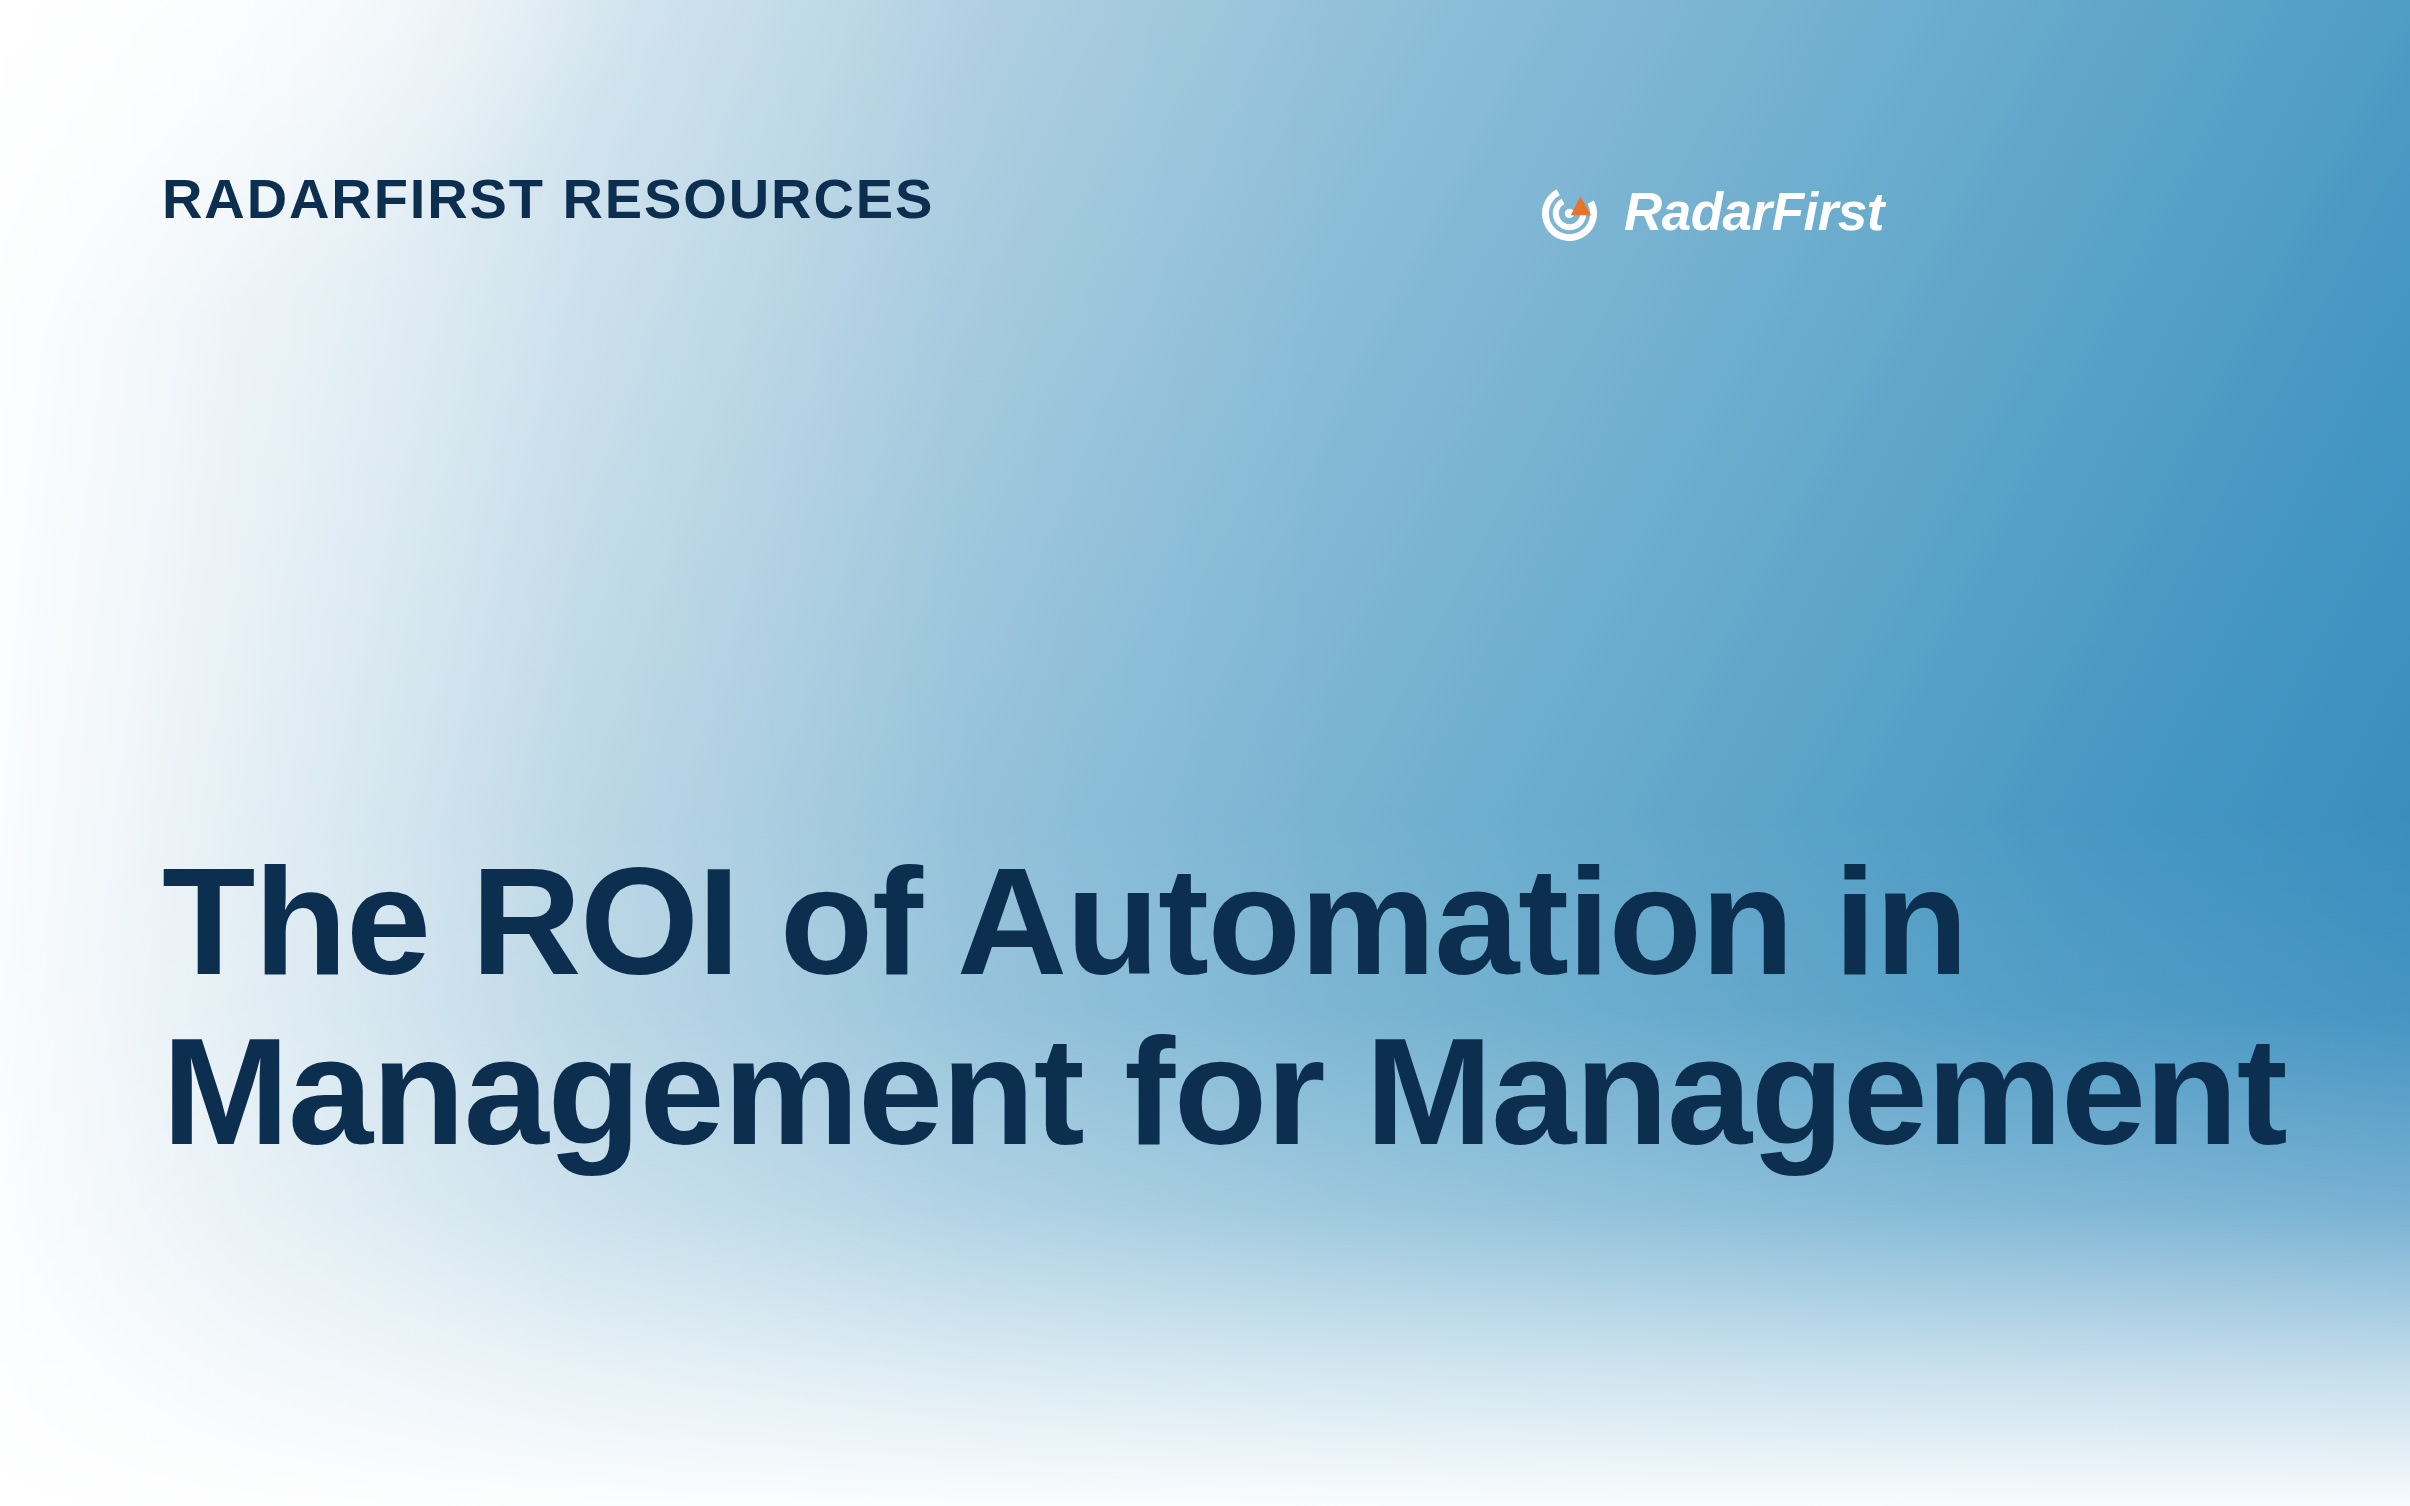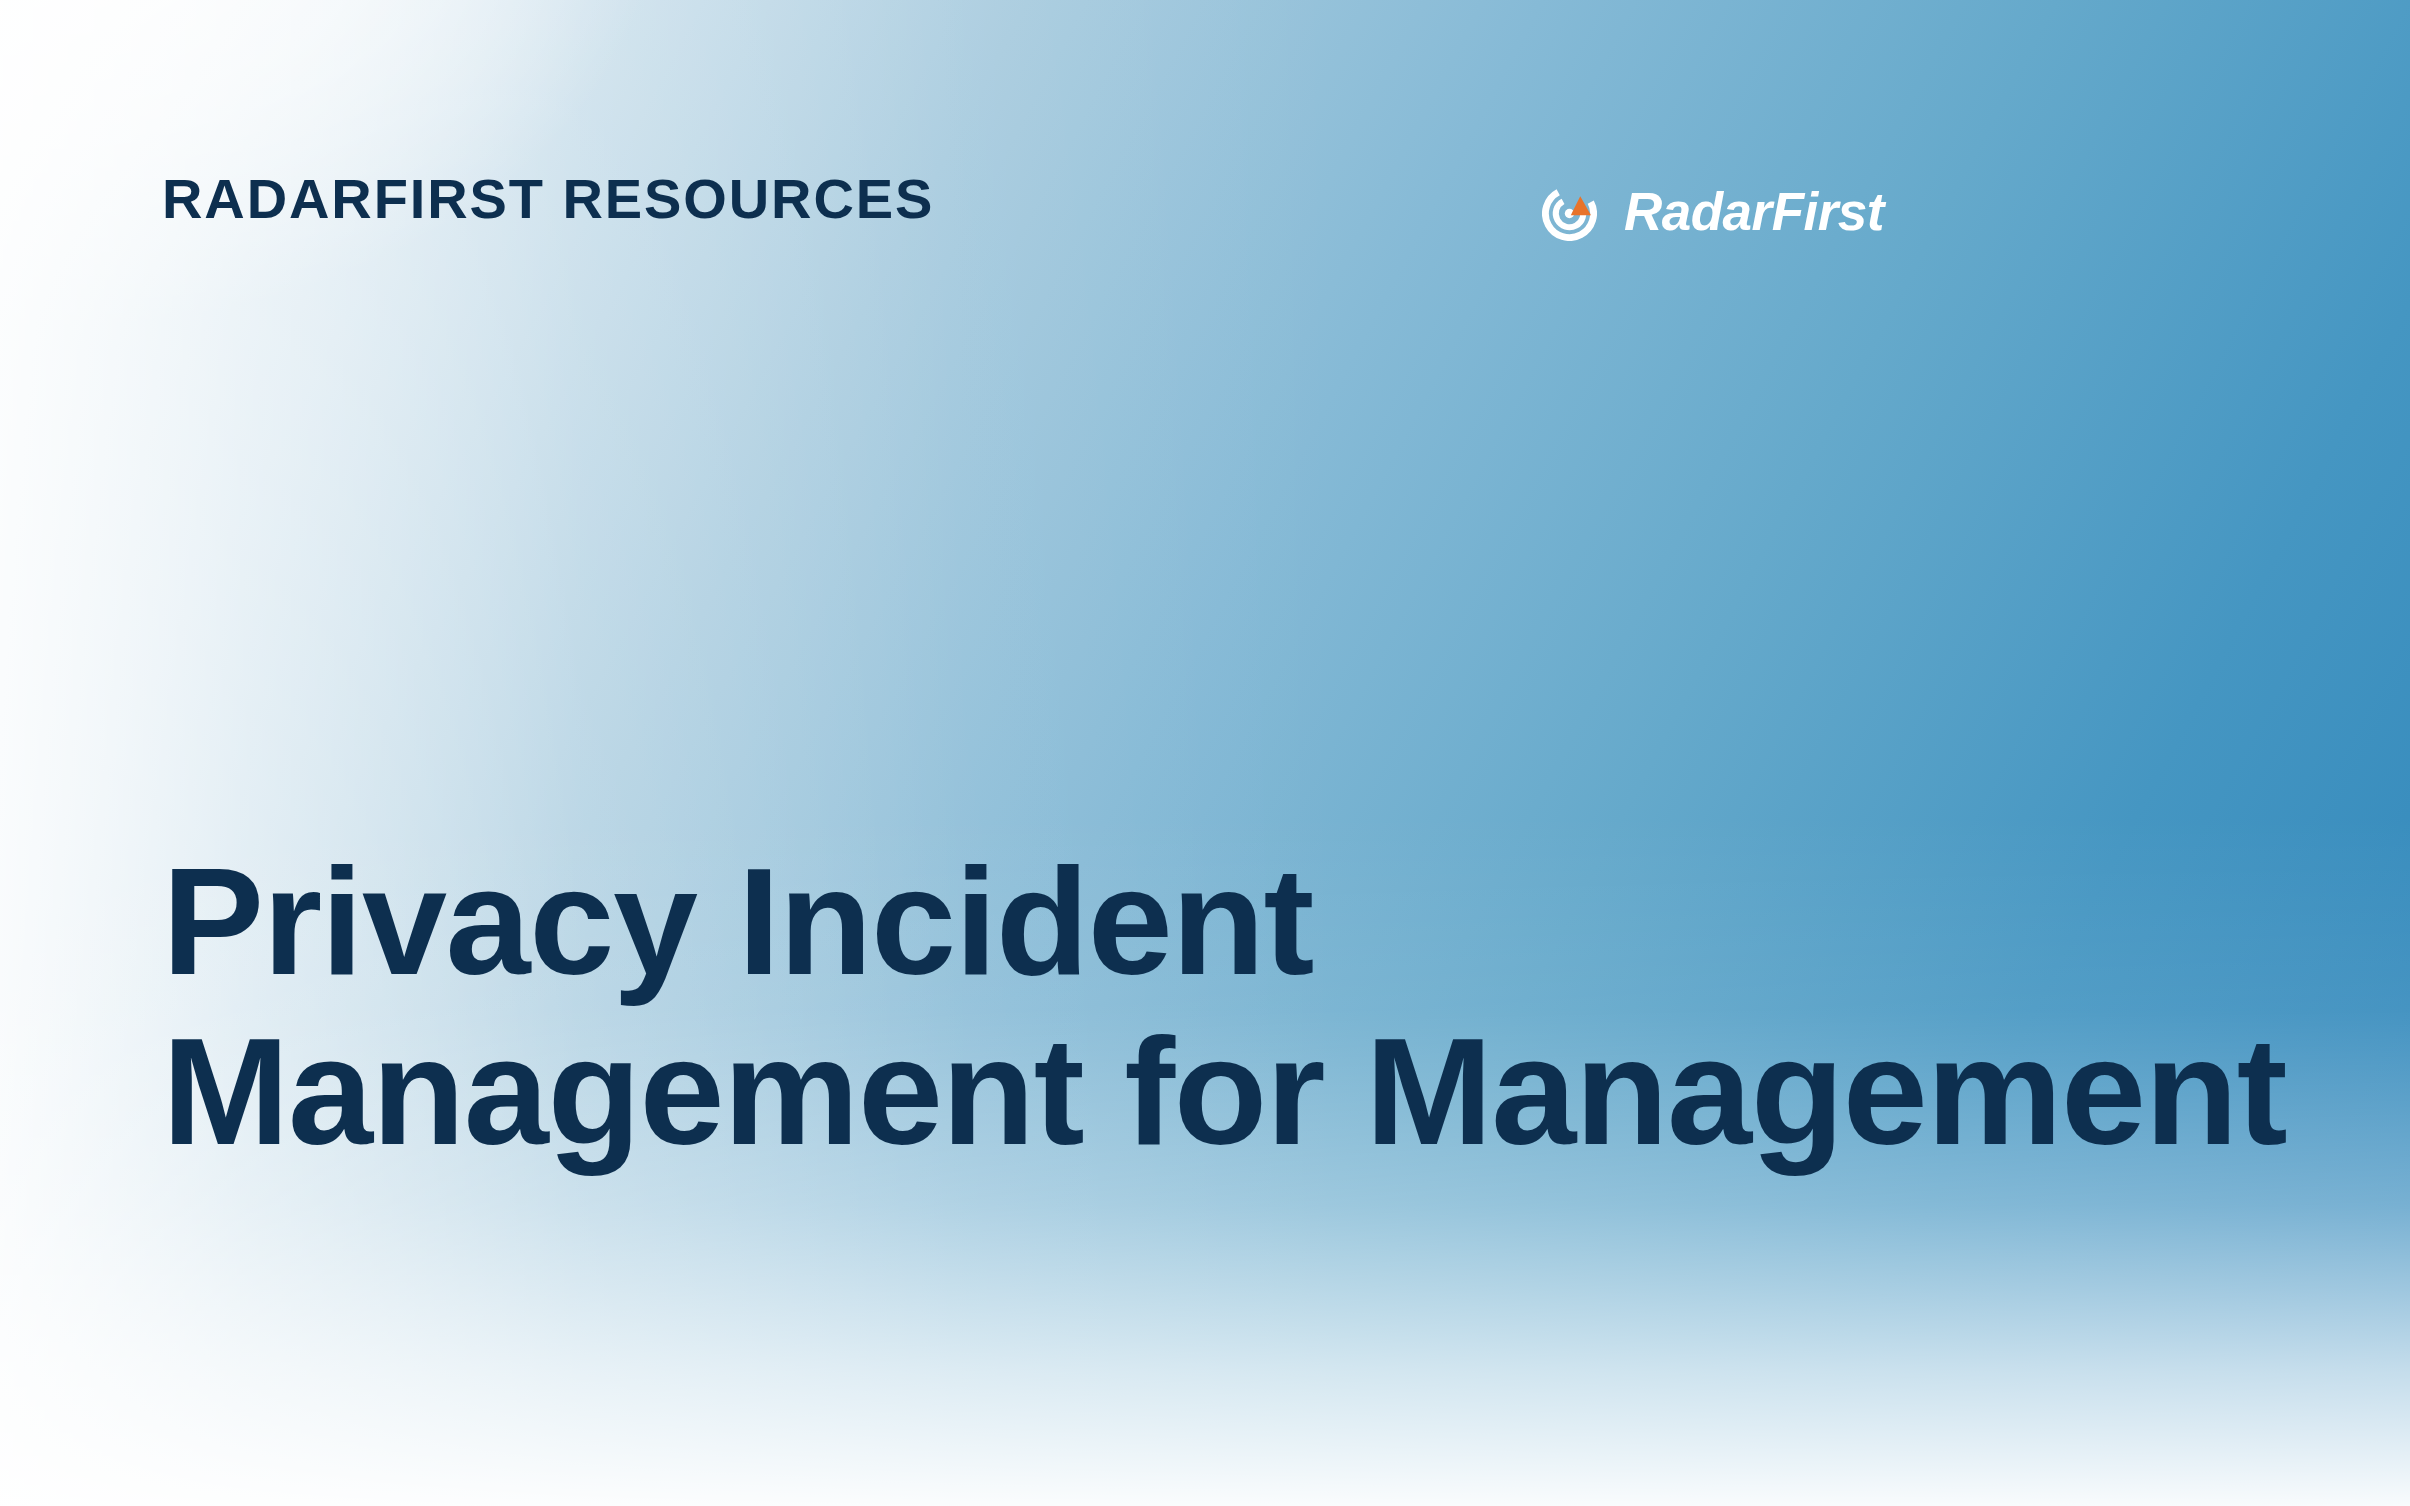--- a/index.html
+++ b/index.html
@@ -143,18 +143,18 @@
 
           <path d="M44.5 12 L57 34 L33.5 34 Z" fill="#e8732a"></path>
         </svg>
       </span>
 
       <span class="logo-word">RadarFirst</span>
     </div>
   </div>
 
   <div id="headline">
-    <div class="headline-line">Privacy Incident</div>
+    <div class="headline-line">The ROI of Automation in</div>
     <div class="headline-line">Management for Management</div>
   </div>
 
 </div>
 
 
 </body></html>

